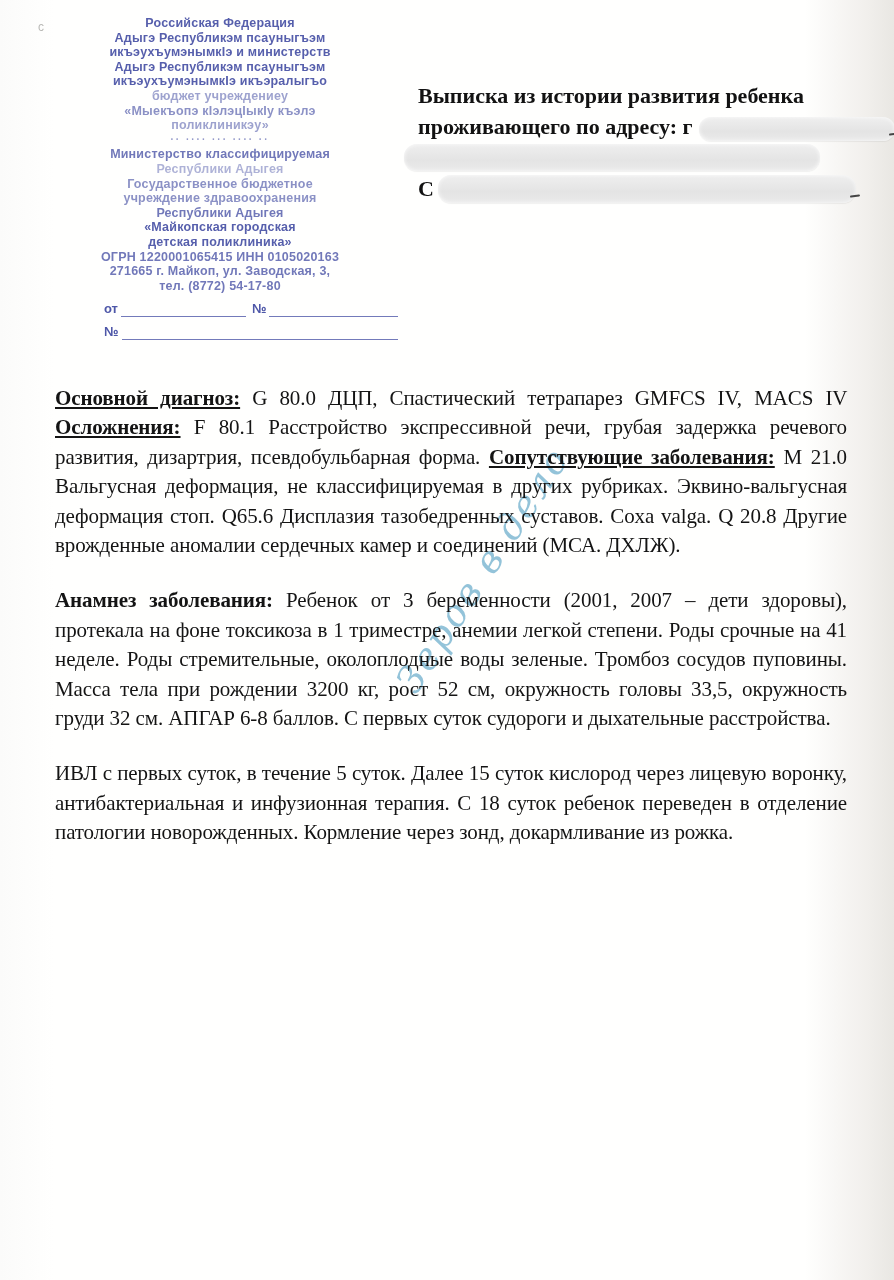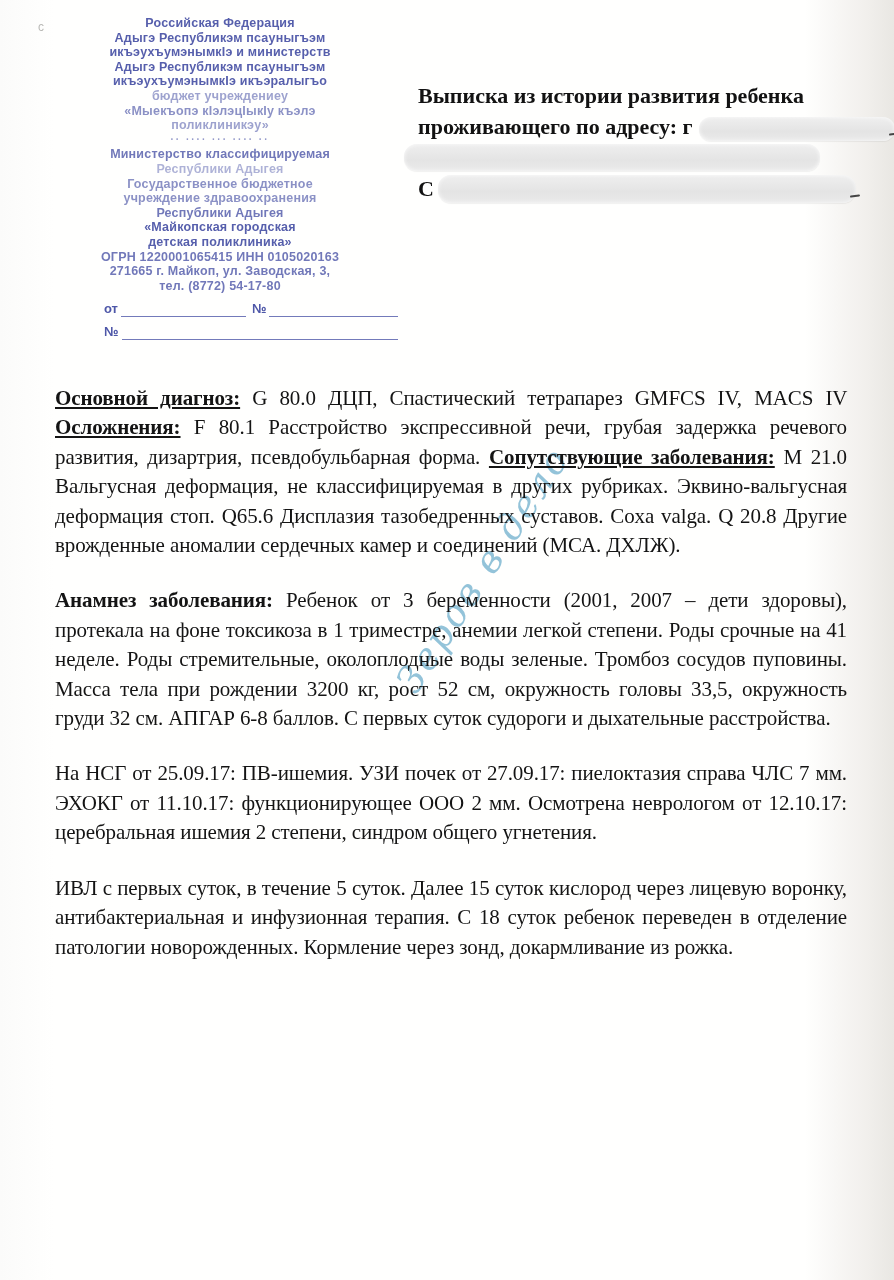--- a/index.html
+++ b/index.html
@@ -139,17 +139,16 @@
       </div>
   </div>
 
   <div class="watermark">Зеров в дело</div>
 
   <div class="main">
     <p><span class="lbl">Основной диагноз:</span> <span>G 80.0 ДЦП, Спастический тетрапарез GMFCS IV,  MACS IV</span> <span class="lbl">Осложнения:</span> <span>F 80.1 Расстройство экспрессивной речи, грубая задержка речевого развития, дизартрия, псевдобульбарная форма.</span> <span class="lbl">Сопутствующие заболевания:</span> <span>М 21.0 Вальгусная деформация, не классифицируемая в других рубриках. Эквино-вальгусная деформация стоп. Q65.6 Дисплазия тазобедренных суставов. Coxa valga. Q 20.8 Другие врожденные аномалии сердечных камер и соединений (МСА. ДХЛЖ).</span></p>
 
     <p><span class="lbl-plain">Анамнез заболевания:</span> <span>Ребенок от 3 беременности (2001, 2007 – дети здоровы), протекала на фоне токсикоза в 1 триместре, анемии легкой степени. Роды срочные на 41 неделе. Роды стремительные, околоплодные воды зеленые. Тромбоз сосудов пуповины. Масса тела при рождении 3200 кг, рост 52 см, окружность головы 33,5, окружность груди 32 см. АПГАР 6-8 баллов. С первых суток судороги и дыхательные расстройства.</span></p>
 
-    <p>На НСГ от 25.09.17: ПВ-ишемия. УЗИ почек от 27.09.17: пиелоктазия справа ЧЛС 7 мм. ЭХОКГ от 11.10.17: функционирующее ООО 2 мм. Осмотрена неврологом от 12.10.17: церебральная ишемия 2 степени, синдром общего угнетения.</p>
     <p>ИВЛ с первых суток, в течение 5 суток. Далее 15 суток кислород через лицевую воронку, антибактериальная и инфузионная терапия. С 18 суток ребенок переведен в отделение патологии новорожденных. Кормление через зонд, докармливание из рожка.</p>
   </div>
 
 </div>
 
 </body></html>

